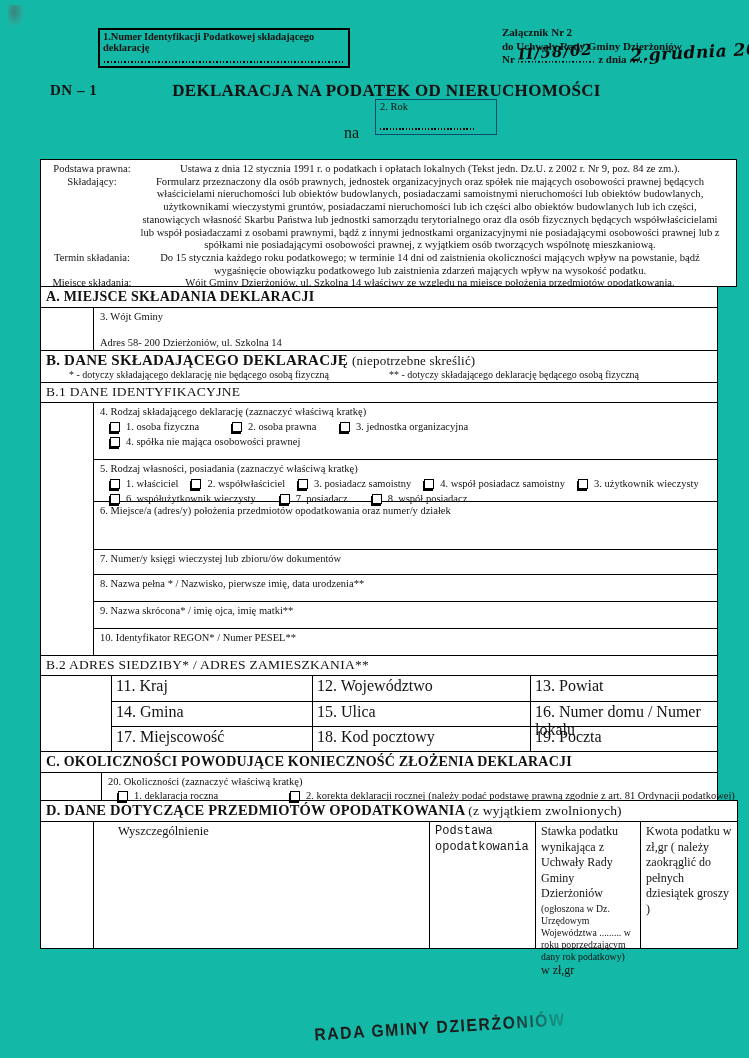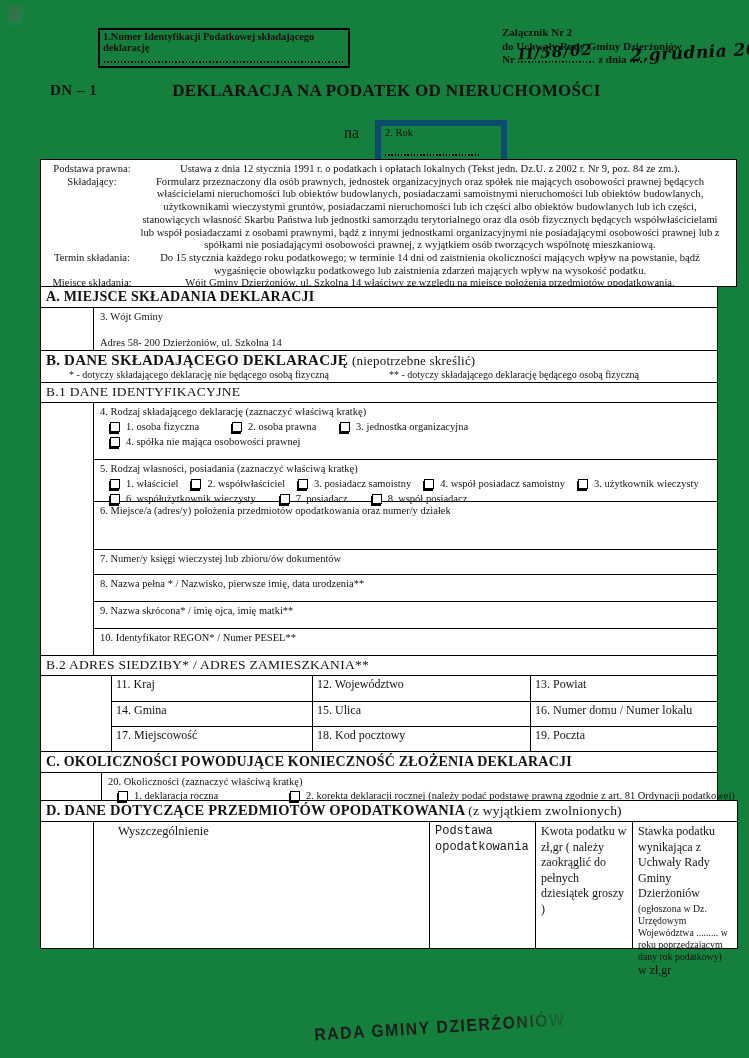--- a/index.html
+++ b/index.html
@@ -1,36 +1,36 @@
 <!DOCTYPE html>
 <html><head>
 <meta charset="utf-8">
 <style>
   html,body{margin:0;padding:0;background:#ffffff;}
-  .page{position:relative;width:749px;height:1058px;background:#15803d;
+  .page{position:relative;width:749px;height:1058px;background:#14b8a6;
         font-family:"Liberation Serif",serif;color:#121212;overflow:hidden;}
   .smudge{position:absolute;left:8px;top:5px;width:16px;height:22px;
           background:radial-gradient(ellipse at 40% 30%, rgba(90,90,90,.55), rgba(120,120,120,.15) 60%, transparent 75%);}
   
   .nip-box{position:absolute;left:98px;top:28px;width:248px;height:36px;border:2px solid #000;}
   .nip-label{font-size:10.5px;font-weight:bold;padding:1px 3px;letter-spacing:-0.1px;}
   .nip-dots{position:absolute;left:4px;right:4px;bottom:3px;height:2px;
             background:repeating-linear-gradient(90deg,#000 0 1.4px,transparent 1.4px 3.4px);}
   .attach{position:absolute;left:502px;top:26px;width:240px;font-size:11px;font-weight:600;line-height:13.5px;}
   .attach .line3{position:relative;white-space:nowrap;}
   .dots{display:inline-block;height:10px;vertical-align:baseline;
         background:repeating-linear-gradient(90deg,transparent 0 1px,#000 1px 2.4px,transparent 2.4px 3.4px) bottom/100% 1.6px no-repeat;}
   .hand{font-family:"DejaVu Serif",serif;font-style:italic;font-weight:bold;color:#0a0a0a;}
   .hand-nr{position:absolute;left:16px;top:-7px;font-size:15px;transform:rotate(-4deg);letter-spacing:1px;}
   .hand-date{position:absolute;left:128px;top:-8px;font-size:17px;transform:rotate(-3deg);white-space:nowrap;letter-spacing:0.5px;}
   .code{position:absolute;left:50px;top:82px;font-size:15px;font-weight:bold;letter-spacing:0.5px;}
   .title{position:absolute;left:12px;top:81px;width:749px;text-align:center;font-size:17px;font-weight:bold;
          letter-spacing:0.3px;text-shadow:0 -1.5px 0 rgba(60,60,60,0.25);}
   .na{position:absolute;left:344px;top:124px;font-size:16px;}
-  .rok-box{position:absolute;left:375px;top:120px;width:120px;height:34px;border:6px solid #0c4a6e;}
+  .rok-box{position:absolute;left:375px;top:99px;width:120px;height:34px;border:1px solid #0c4a6e;}
   .rok-label{font-size:10.5px;padding:1px 4px;}
   .rok-dots{position:absolute;left:4px;width:95px;bottom:4px;height:2px;
             background:repeating-linear-gradient(90deg,#000 0 1.3px,transparent 1.3px 3.2px);}
   
   .form{position:absolute;left:40px;top:160px;width:678px;}
   .box{border:1px solid #000;box-sizing:border-box;background:#fff;margin-top:-1px;width:678px;}
   .legal{width:697px;font-size:10.6px;line-height:12.7px;padding:3px 14px 0 5px;height:128px;overflow:hidden;}
   .legal .entry{display:grid;grid-template-columns:92px 1fr;text-align:center;}
   .legal .lab{white-space:nowrap;}
   .sec-head{font-weight:bold;font-size:14px;padding:1px 5px 2px 5px;letter-spacing:0.2px;line-height:17px;}
@@ -44,21 +44,21 @@
   .content{flex:1;border-left:1px solid #000;box-sizing:border-box;}
   .row{border-top:1px solid #000;padding:2px 6px;font-size:10.5px;line-height:13px;box-sizing:border-box;}
   .row:first-child{border-top:none;}
   .flab{font-size:10.5px;}
   .optrow{display:flex;align-items:flex-end;margin:2px 0 0 10px;font-size:10.5px;}
   .opt{display:flex;align-items:center;white-space:nowrap;}
   .cb{display:inline-block;width:8px;height:8px;border:1px solid #000;background:#fff;
       box-shadow:-1px 2px 0 0 #000;margin-right:6px;flex:none;}
   .grid3{display:grid;grid-template-columns:200px 218px 1fr;}
   .cell{border-left:1px solid #000;border-top:1px solid #000;height:25px;padding:1px 4px;
-        font-size:12px;box-sizing:border-box;}
+        font-size:16px;box-sizing:border-box;}
   .cell.c0{border-left:none;}
   .cell.r0{border-top:none;}
   
   .dwide{width:698px;}
   .dtable{display:flex;height:128px;}
   .dcol{border-left:1px solid #000;box-sizing:border-box;padding:2px 5px;font-size:12px;line-height:15.5px;}
   .dcol.first{border-left:none;width:52px;flex:none;padding:0;}
   .dcol.w1{flex:1;font-size:12.5px;padding-left:24px;}
   .dcol.w2{width:106px;flex:none;font-family:Liberation Mono, monospace;}
   .dcol.w3{width:105px;flex:none;}
@@ -272,24 +272,24 @@
     </div>
 
     <div class="box sec-head dwide" style="font-size:14.5px;">
       <span>D. DANE DOTYCZĄCE PRZEDMIOTÓW OPODATKOWANIA</span>
       <span class="normal" style="font-size:13.5px;">(z wyjątkiem zwolnionych)</span>
     </div>
     <div class="box dwide dtable">
       <div class="dcol first"></div>
       <div class="dcol w1">Wyszczególnienie</div>
       <div class="dcol w2">Podstawa opodatkowania</div>
-      <div class="dcol w4">Kwota podatku w zł,gr ( należy zaokrąglić do pełnych dziesiątek groszy )</div>
       <div class="dcol w3">
         <div>Stawka podatku wynikająca z Uchwały Rady Gminy Dzierżoniów</div>
         <div class="dsmall">(ogłoszona w Dz. Urzędowym Województwa ......... w roku poprzedzającym dany rok podatkowy)</div>
         <div>w zł,gr</div>
       </div>
+      <div class="dcol w4">Kwota podatku w zł,gr ( należy zaokrąglić do pełnych dziesiątek groszy )</div>
     </div>
 
   </div>
 
   <div class="stamp">RADA GMINY DZIERŻONIÓW</div>
 </div>
 
 </body></html>

